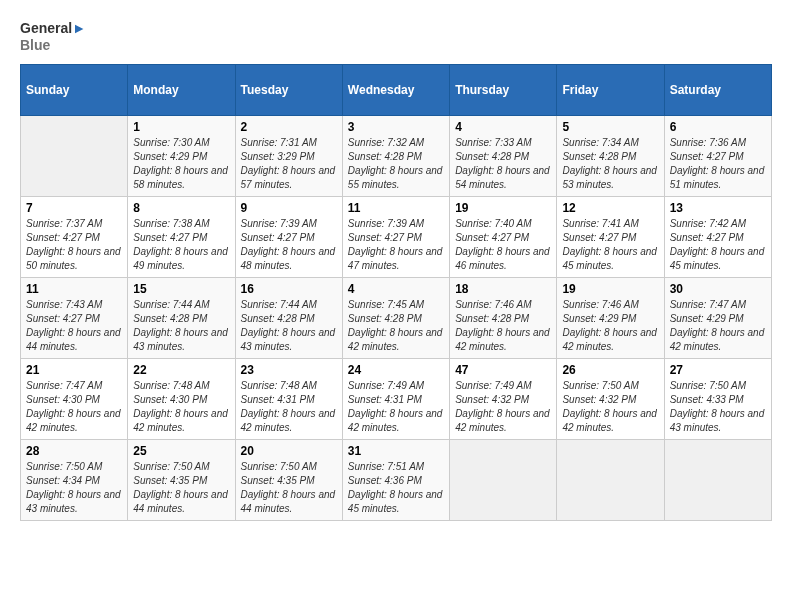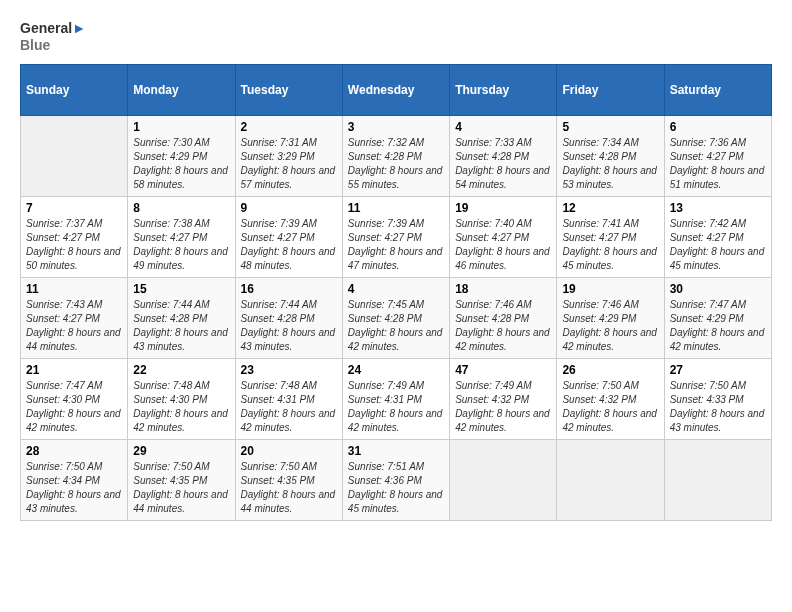--- a/index.html
+++ b/index.html
@@ -303,21 +303,21 @@
       </tr>
       <tr>
         <td>
           <span class="day-num">28</span>
           <div class="day-info">Sunrise: 7:50 AM
 Sunset: 4:34 PM
 Daylight: 8 hours
 and 43 minutes.</div>
         </td>
         <td>
-          <span class="day-num">29</span>
+          <span class="day-num">25</span>
           <div class="day-info">Sunrise: 7:50 AM
 Sunset: 4:35 PM
 Daylight: 8 hours
 and 44 minutes.</div>
         </td>
         <td>
           <span class="day-num">20</span>
           <div class="day-info">Sunrise: 7:50 AM
 Sunset: 4:35 PM
 Daylight: 8 hours

